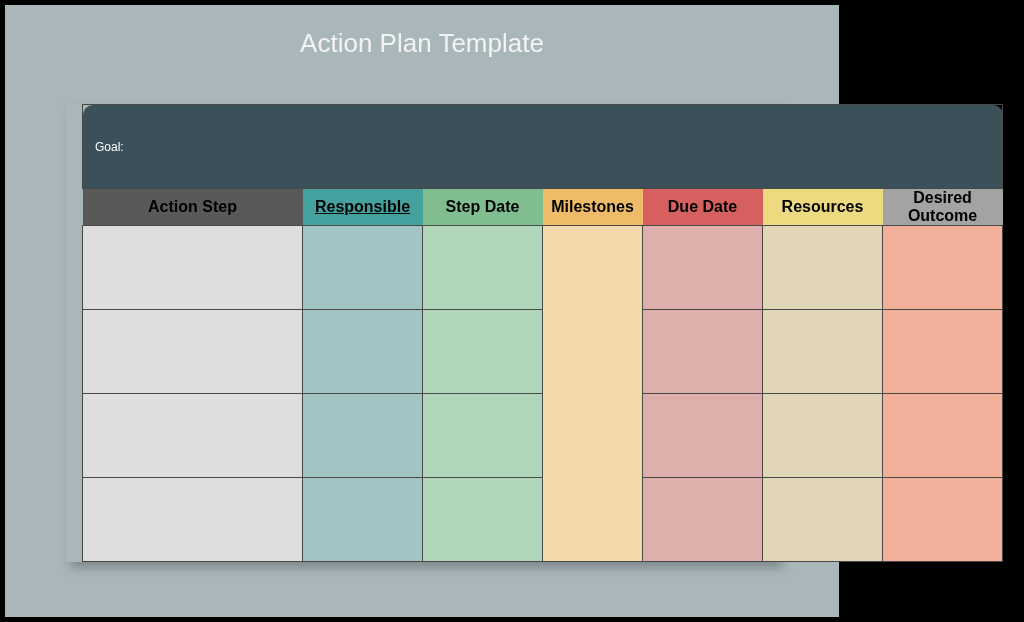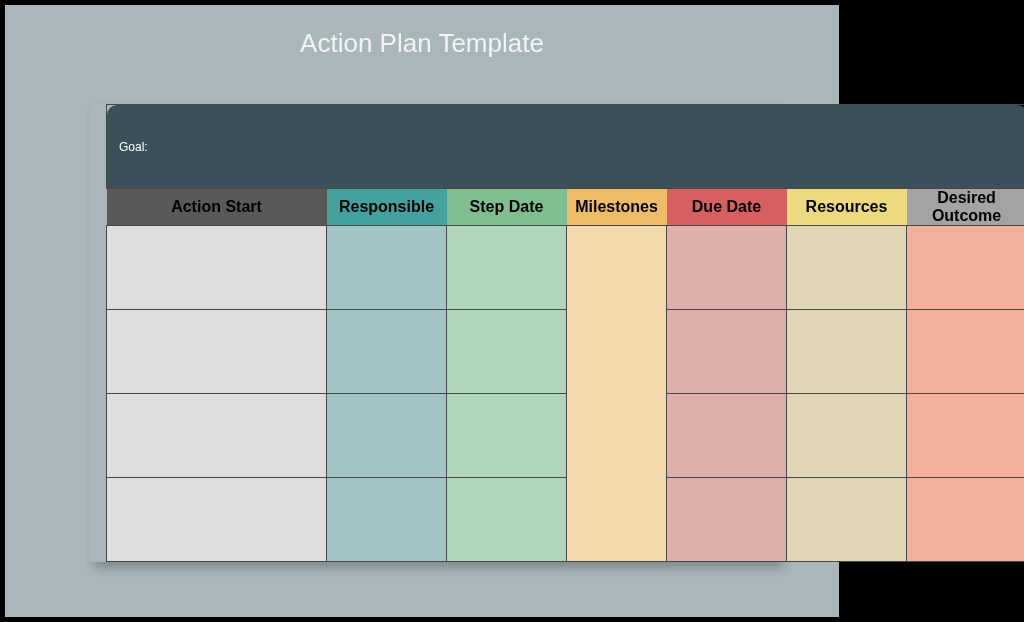--- a/index.html
+++ b/index.html
@@ -24,21 +24,21 @@
     }
     .title {
       text-align: center;
       color: #f2f3f3;
       font-size: 26px;
       font-weight: 300;
       margin-top: 18px;
       margin-bottom: 45px;
     }
     .table-wrap {
-      margin: 0 55px 0 80px;
+      margin: 0 55px 0 56px;
       box-shadow: 4px 6px 10px rgba(0,0,0,0.25);
       padding-left: 16px;
     }
     table {
       border-collapse: collapse;
       width: 100%;
       table-layout: fixed;
     }
     .goal-row td {
       background: #3b5058;
@@ -57,21 +57,21 @@
     .col-action { width: 220px; }
     .col-resp { width: 120px; }
     .col-start { width: 120px; }
     .col-mile { width: 100px; }
     .col-due { width: 120px; }
     .col-res { width: 120px; }
     .col-out { width: 120px; }
 
     
     .h-action { background: #595959; }
-    .h-resp { background: #44a19e; }
+    .h-resp { background: #44a19e; text-decoration: underline; }
     .h-start { background: #80bd90; }
     .h-mile { background: #eebb68; }
     .h-due { background: #d65f5f; }
     .h-res { background: #ecd980; }
     .h-out { background: #a3a3a3; }
 
     
     .c-action { background: #dedede; }
     .c-resp { background: #a3c4c4; }
     .c-start { background: #b1d5b9; }
@@ -105,21 +105,21 @@
         <col class="col-mile">
         <col class="col-due">
         <col class="col-res">
         <col class="col-out">
       </colgroup>
       <tbody>
           <tr class="goal-row">
         <td colspan="7" class="goal-cell rounded-top">Goal:</td>
       </tr>
       <tr>
-        <th class="h-action">Action Start</th>
+        <th class="h-action">Action Step</th>
         <th class="h-resp">Responsible</th>
         <th class="h-start">Step Date</th>
         <th class="h-mile">Milestones</th>
         <th class="h-due">Due Date</th>
         <th class="h-res">Resources</th>
         <th class="h-out">Desired Outcome</th>
       </tr>
       </tbody>
         <tbody>
         <tr>

